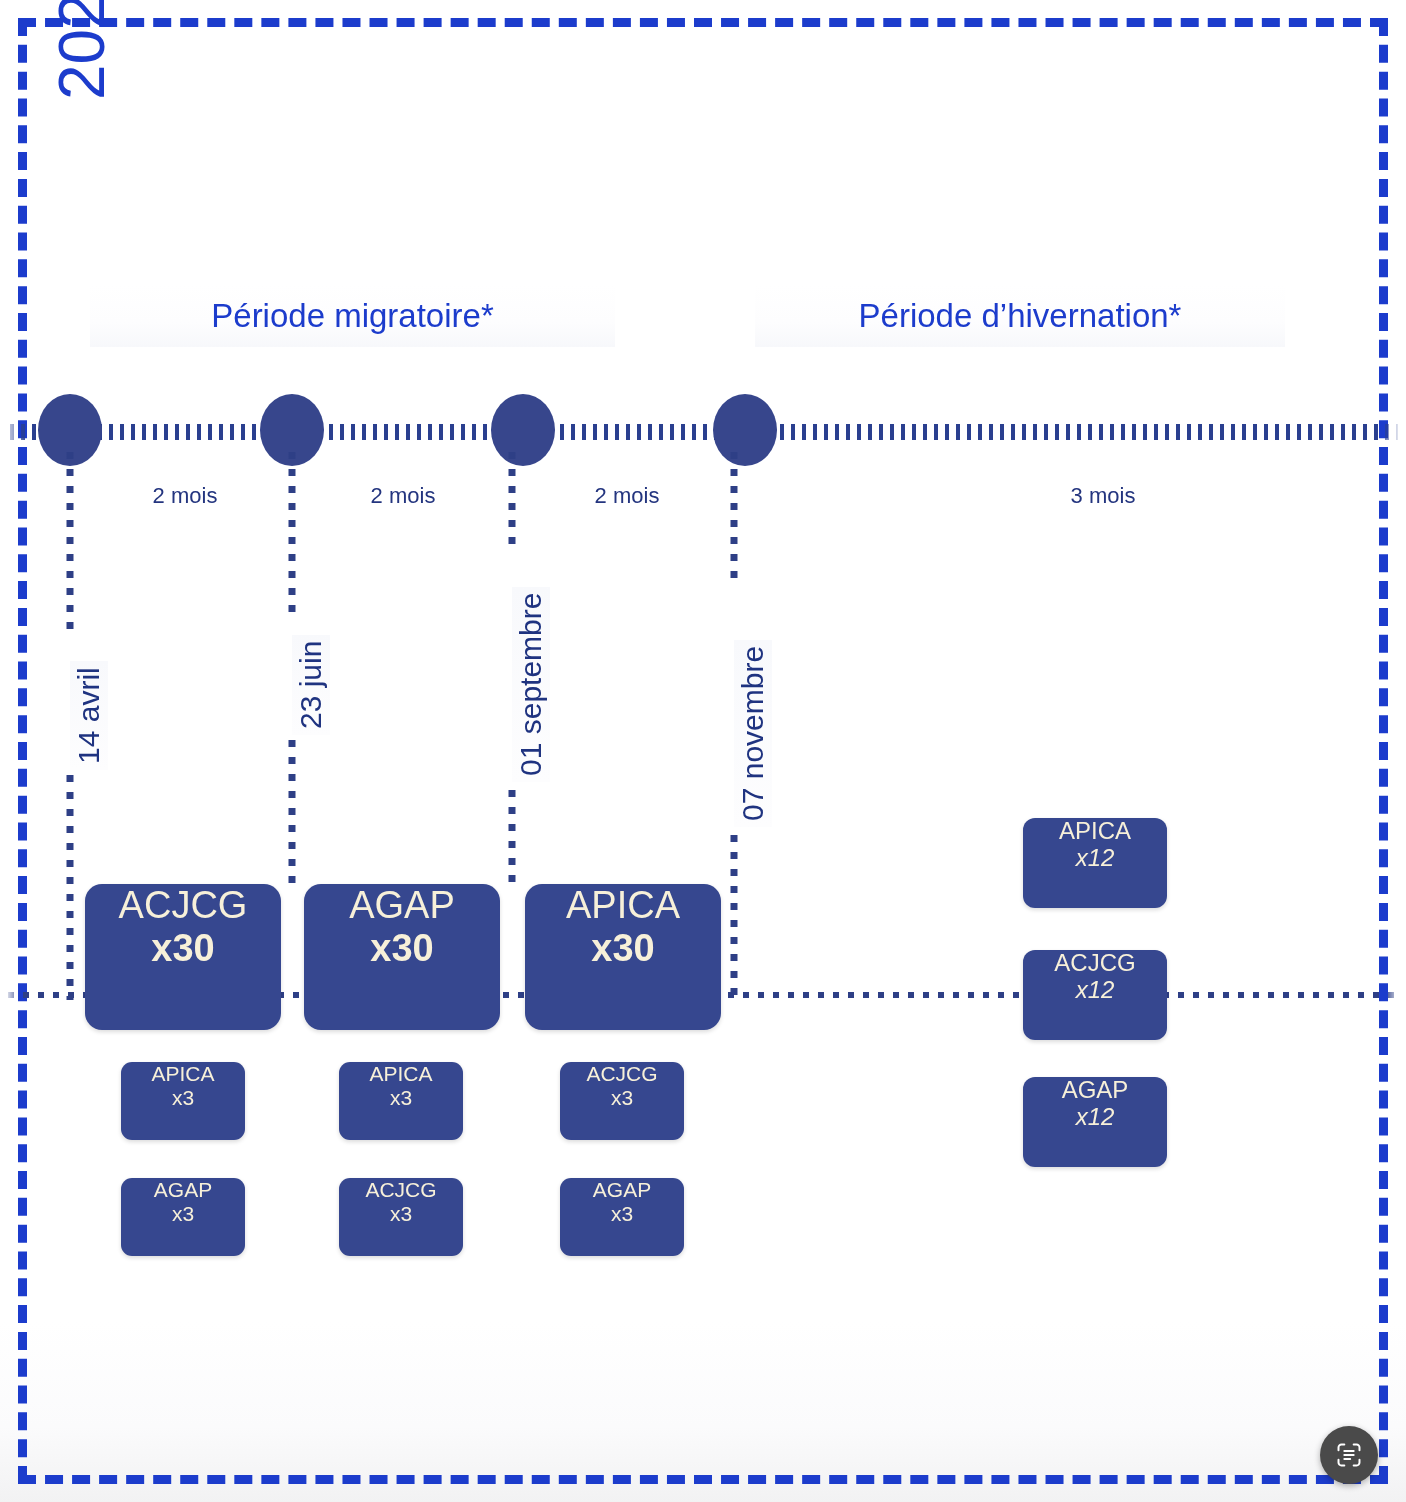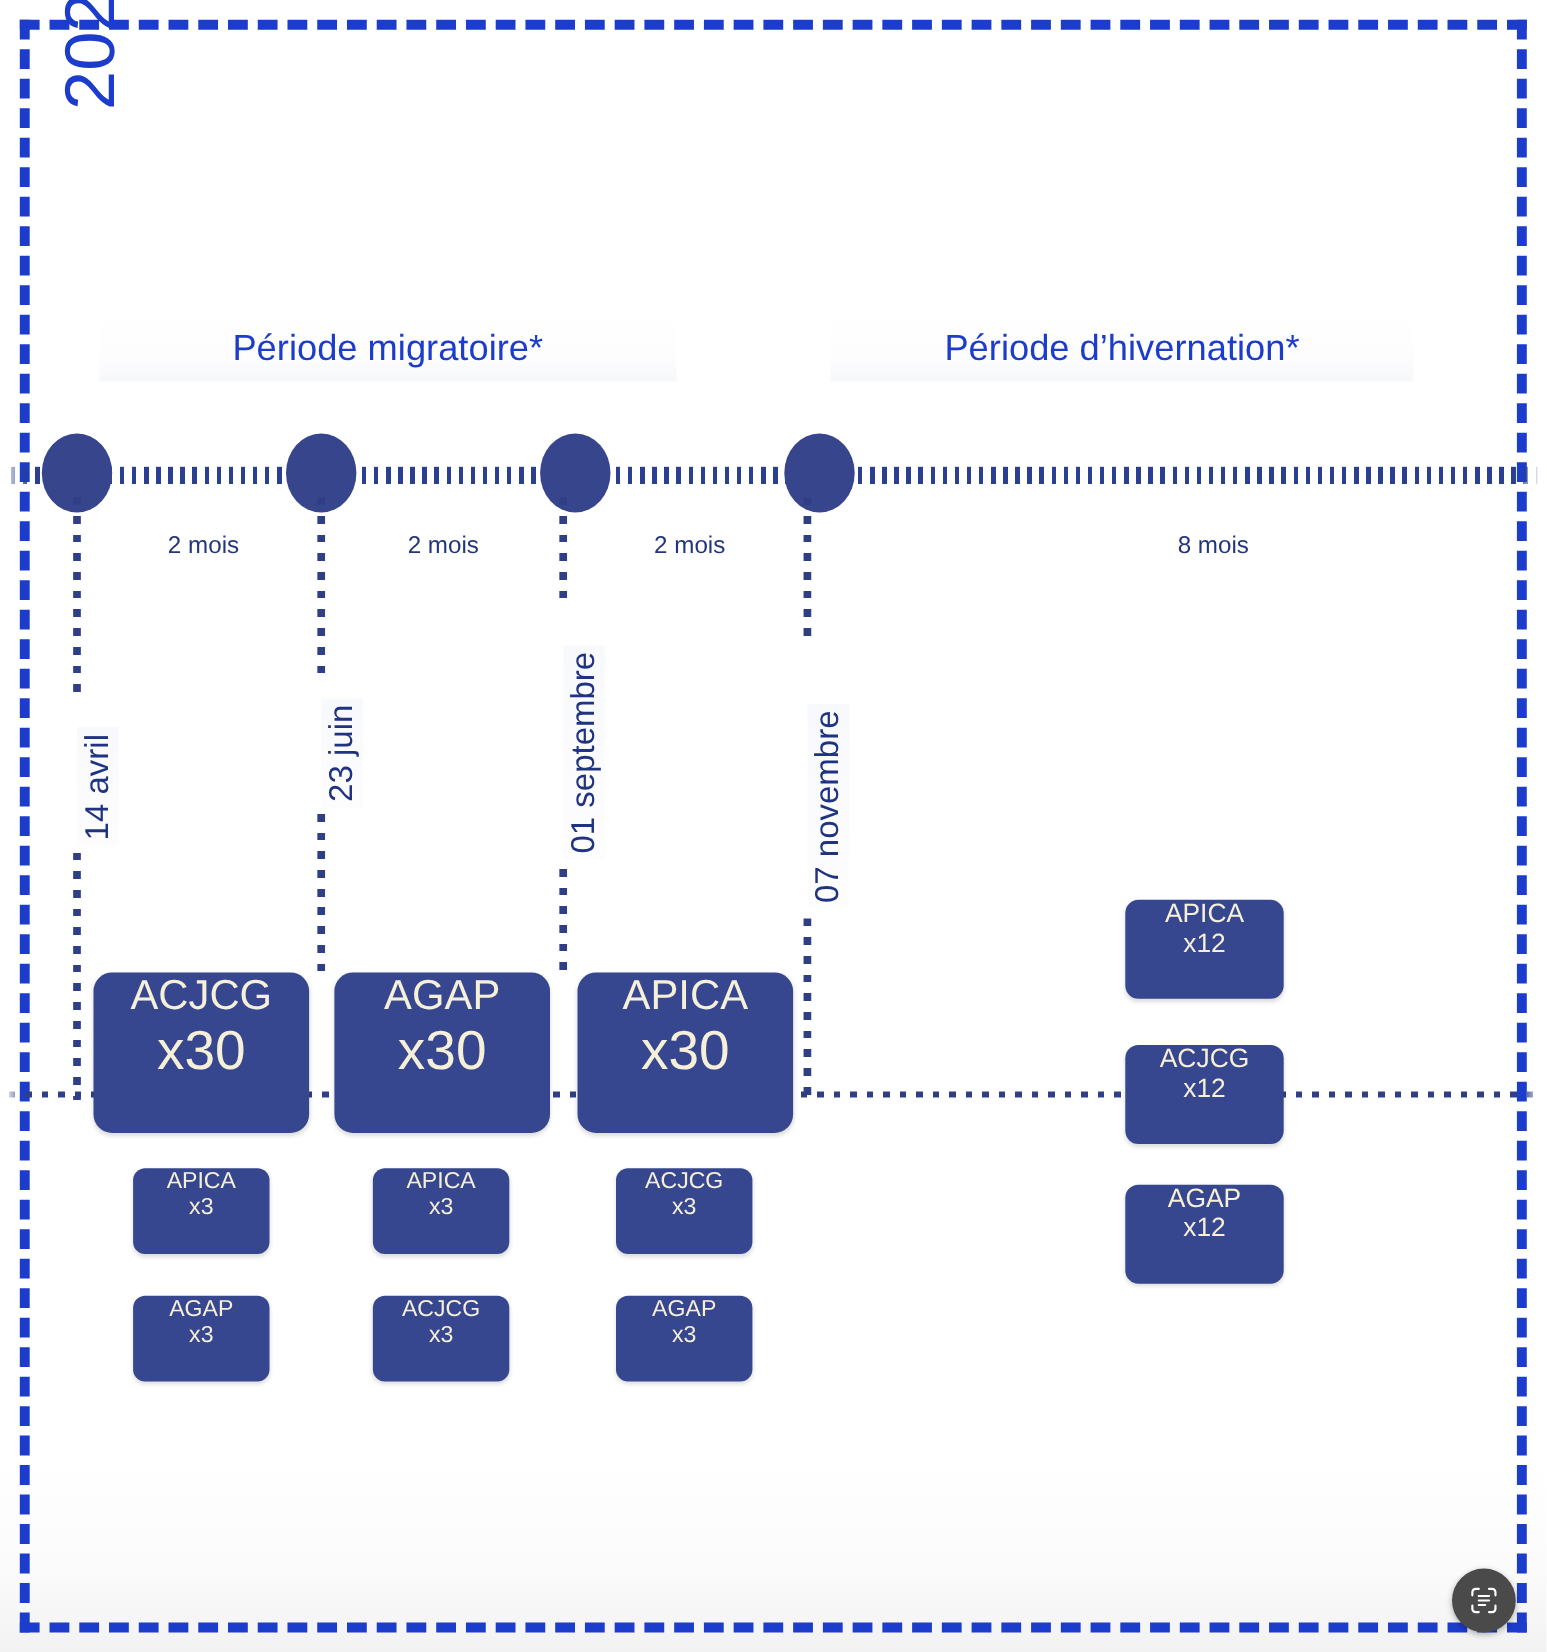--- a/index.html
+++ b/index.html
@@ -111,27 +111,27 @@
     display:flex;flex-direction:column;
     align-items:center;
     text-align:center;
     box-shadow:0 2px 4px rgba(0,0,0,.14);
     box-sizing:border-box;
   }
   .box .nm{line-height:1.12;}
   .box .qt{line-height:1.12;}
   .box-lg{width:196px;height:146px;border-radius:17px;}
   .box-lg .nm{font-size:38px;}
-  .box-lg .qt{font-size:50px;}
+  .box-lg .qt{font-size:38px;font-weight:bold;}
   .box-sm{width:124px;height:78px;border-radius:11px;}
   .box-sm .nm{font-size:21px;}
   .box-sm .qt{font-size:21px;}
   .box-md{width:144px;height:90px;border-radius:12px;}
   .box-md .nm{font-size:24px;}
-  .box-md .qt{font-size:24px;}
+  .box-md .qt{font-size:24px;font-style:italic;}
 
   
   .fab{
     position:absolute;
     right:28px;bottom:18px;
     width:58px;height:58px;
     border-radius:50%;
     background:#4a4a4a;
     display:flex;align-items:center;justify-content:center;
     box-shadow:0 2px 6px rgba(0,0,0,.3);
@@ -161,21 +161,21 @@
     <div class="tl-line"></div>
     <div class="tl-dot" style="left:70px;"></div>
     <div class="tl-dot" style="left:292px;"></div>
     <div class="tl-dot" style="left:523px;"></div>
     <div class="tl-dot" style="left:745px;"></div>
   </div>
 
   <div class="gap-label" style="left:185px;top:483px;">2 mois</div>
   <div class="gap-label" style="left:403px;top:483px;">2 mois</div>
   <div class="gap-label" style="left:627px;top:483px;">2 mois</div>
-  <div class="gap-label" style="left:1103px;top:483px;">8 mois</div>
+  <div class="gap-label" style="left:1103px;top:483px;">3 mois</div>
 
   <div class="vdot" style="left:70px;top:452px;height:180px;"></div>
   <div class="date-wrap" style="left:70px;top:640px;height:130px;width:2px;">
     <div class="date-rot" style="top:130px;">14 avril</div>
   </div>
   <div class="vdot" style="left:70px;top:775px;height:225px;"></div>
 
   <div class="vdot" style="left:292px;top:452px;height:160px;"></div>
   <div class="date-wrap" style="left:292px;top:620px;height:115px;width:2px;">
     <div class="date-rot" style="top:115px;">23 juin</div>

